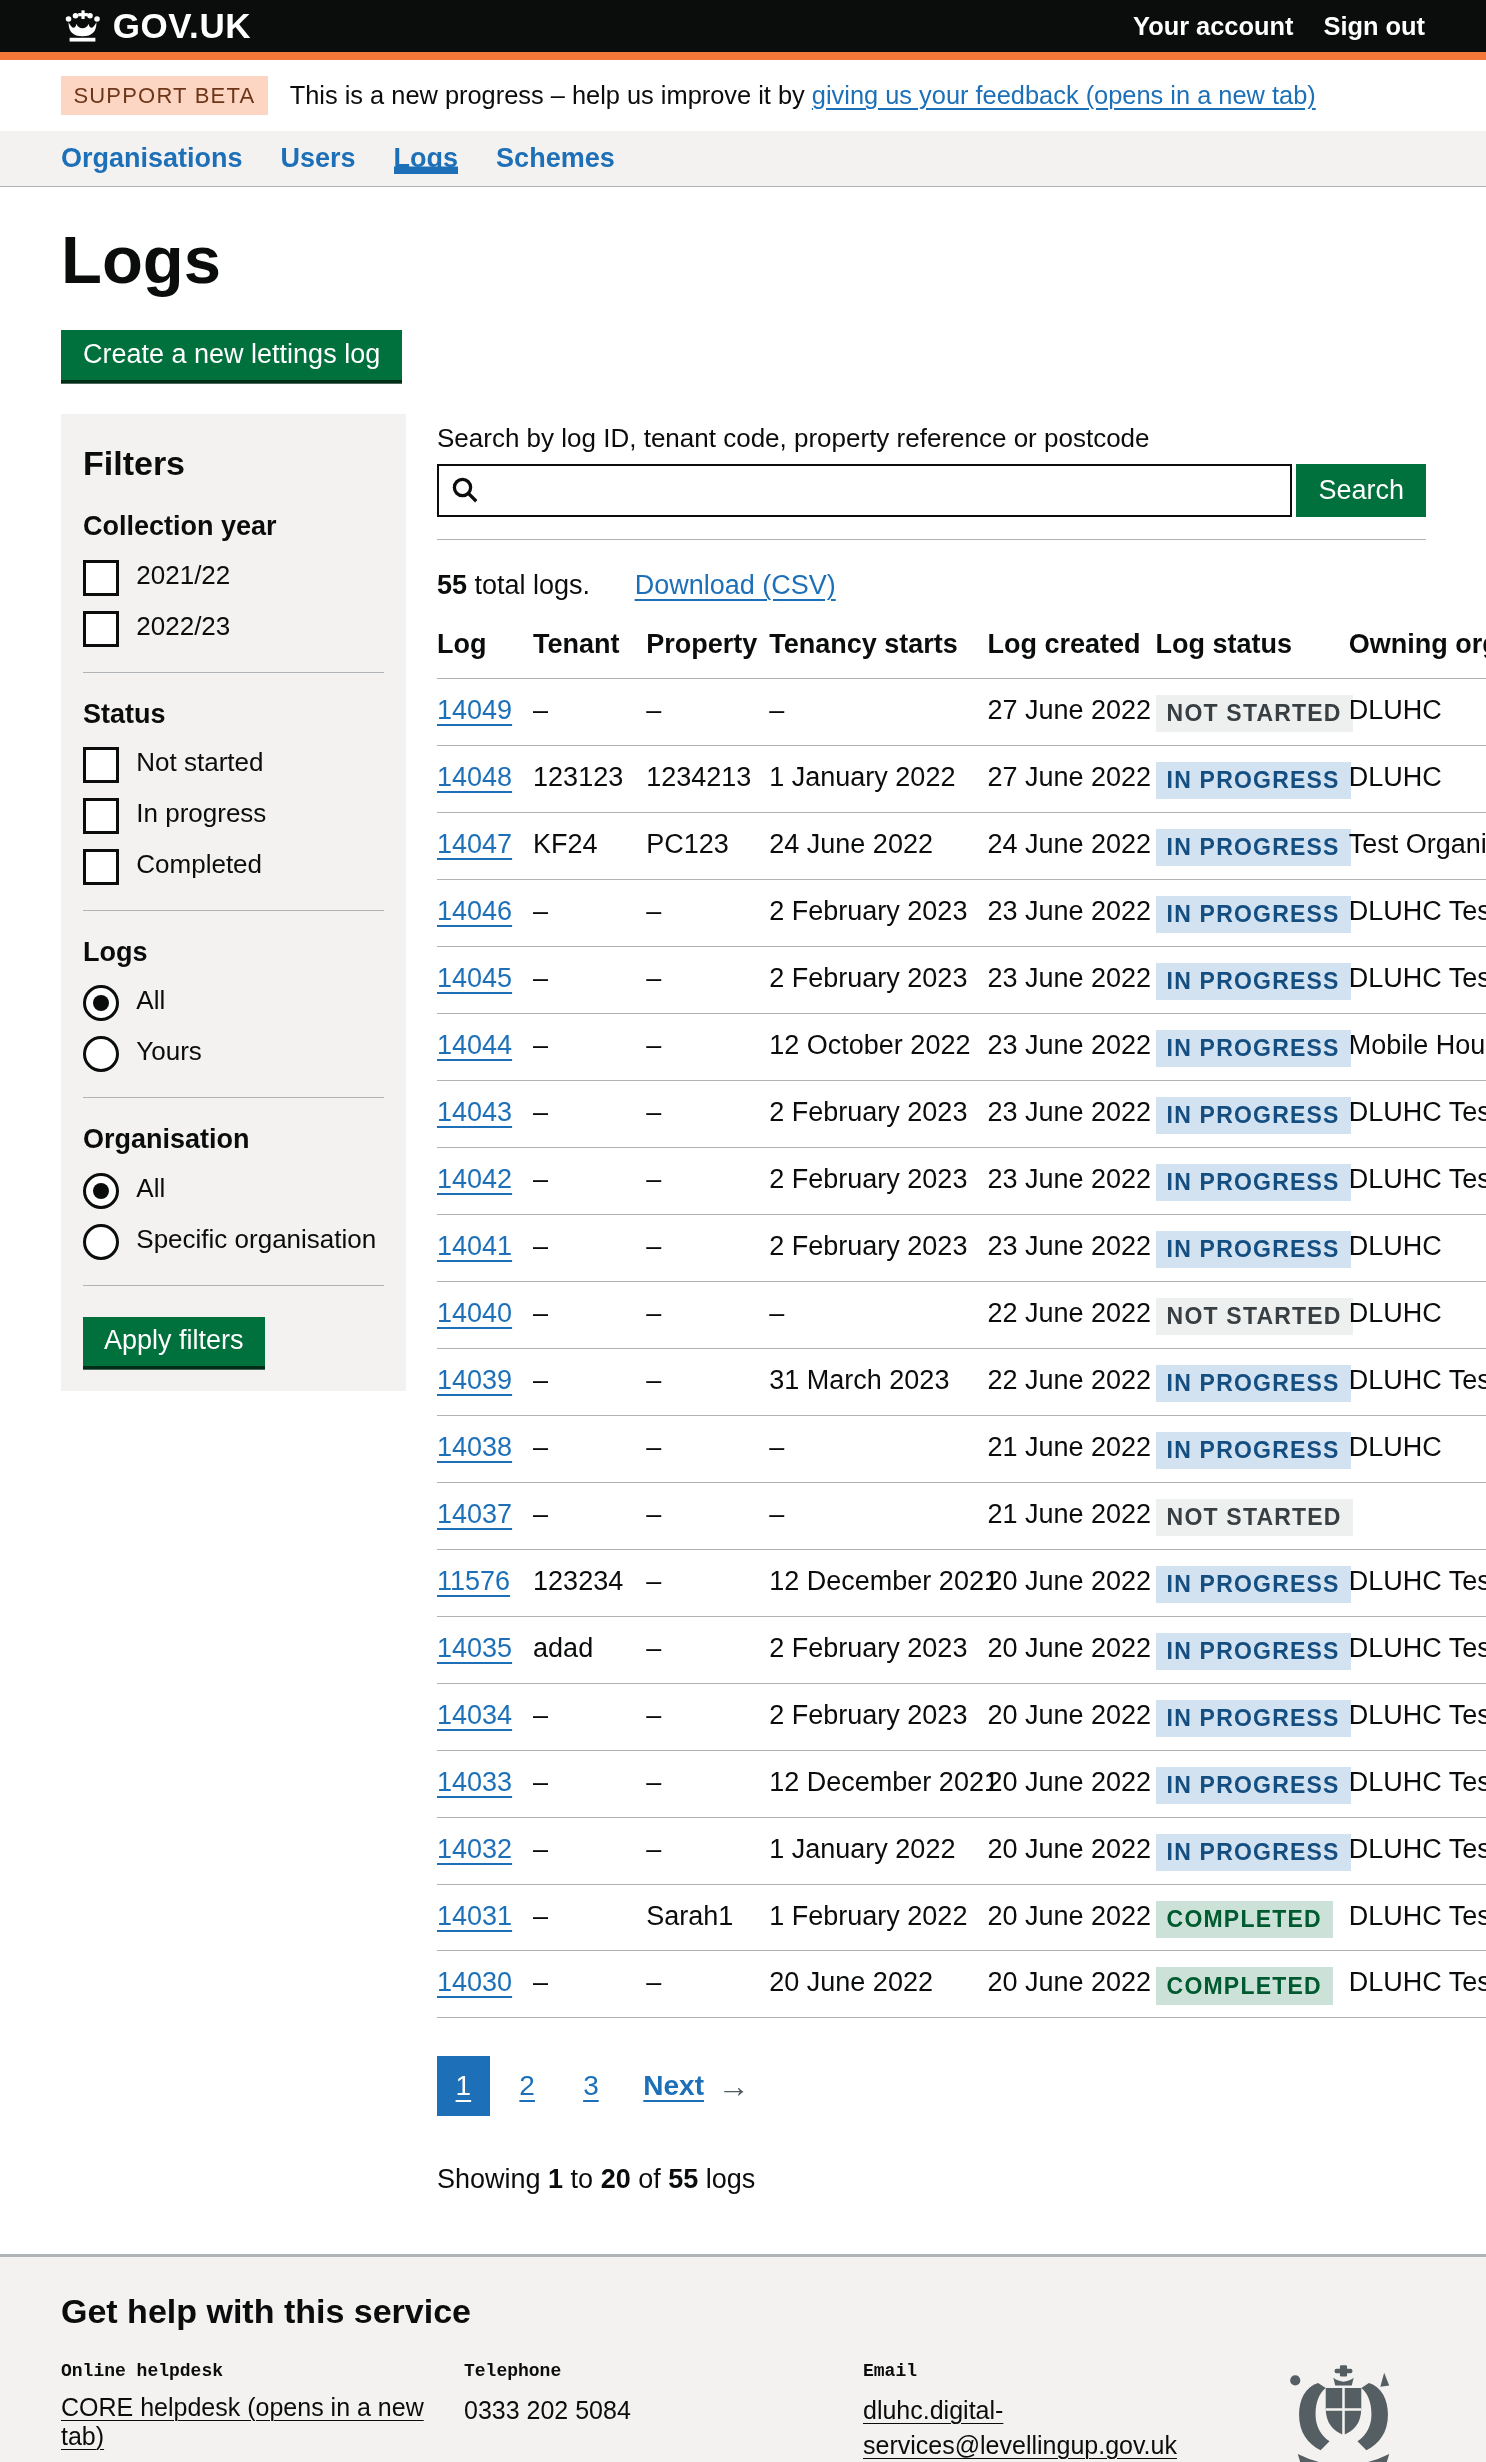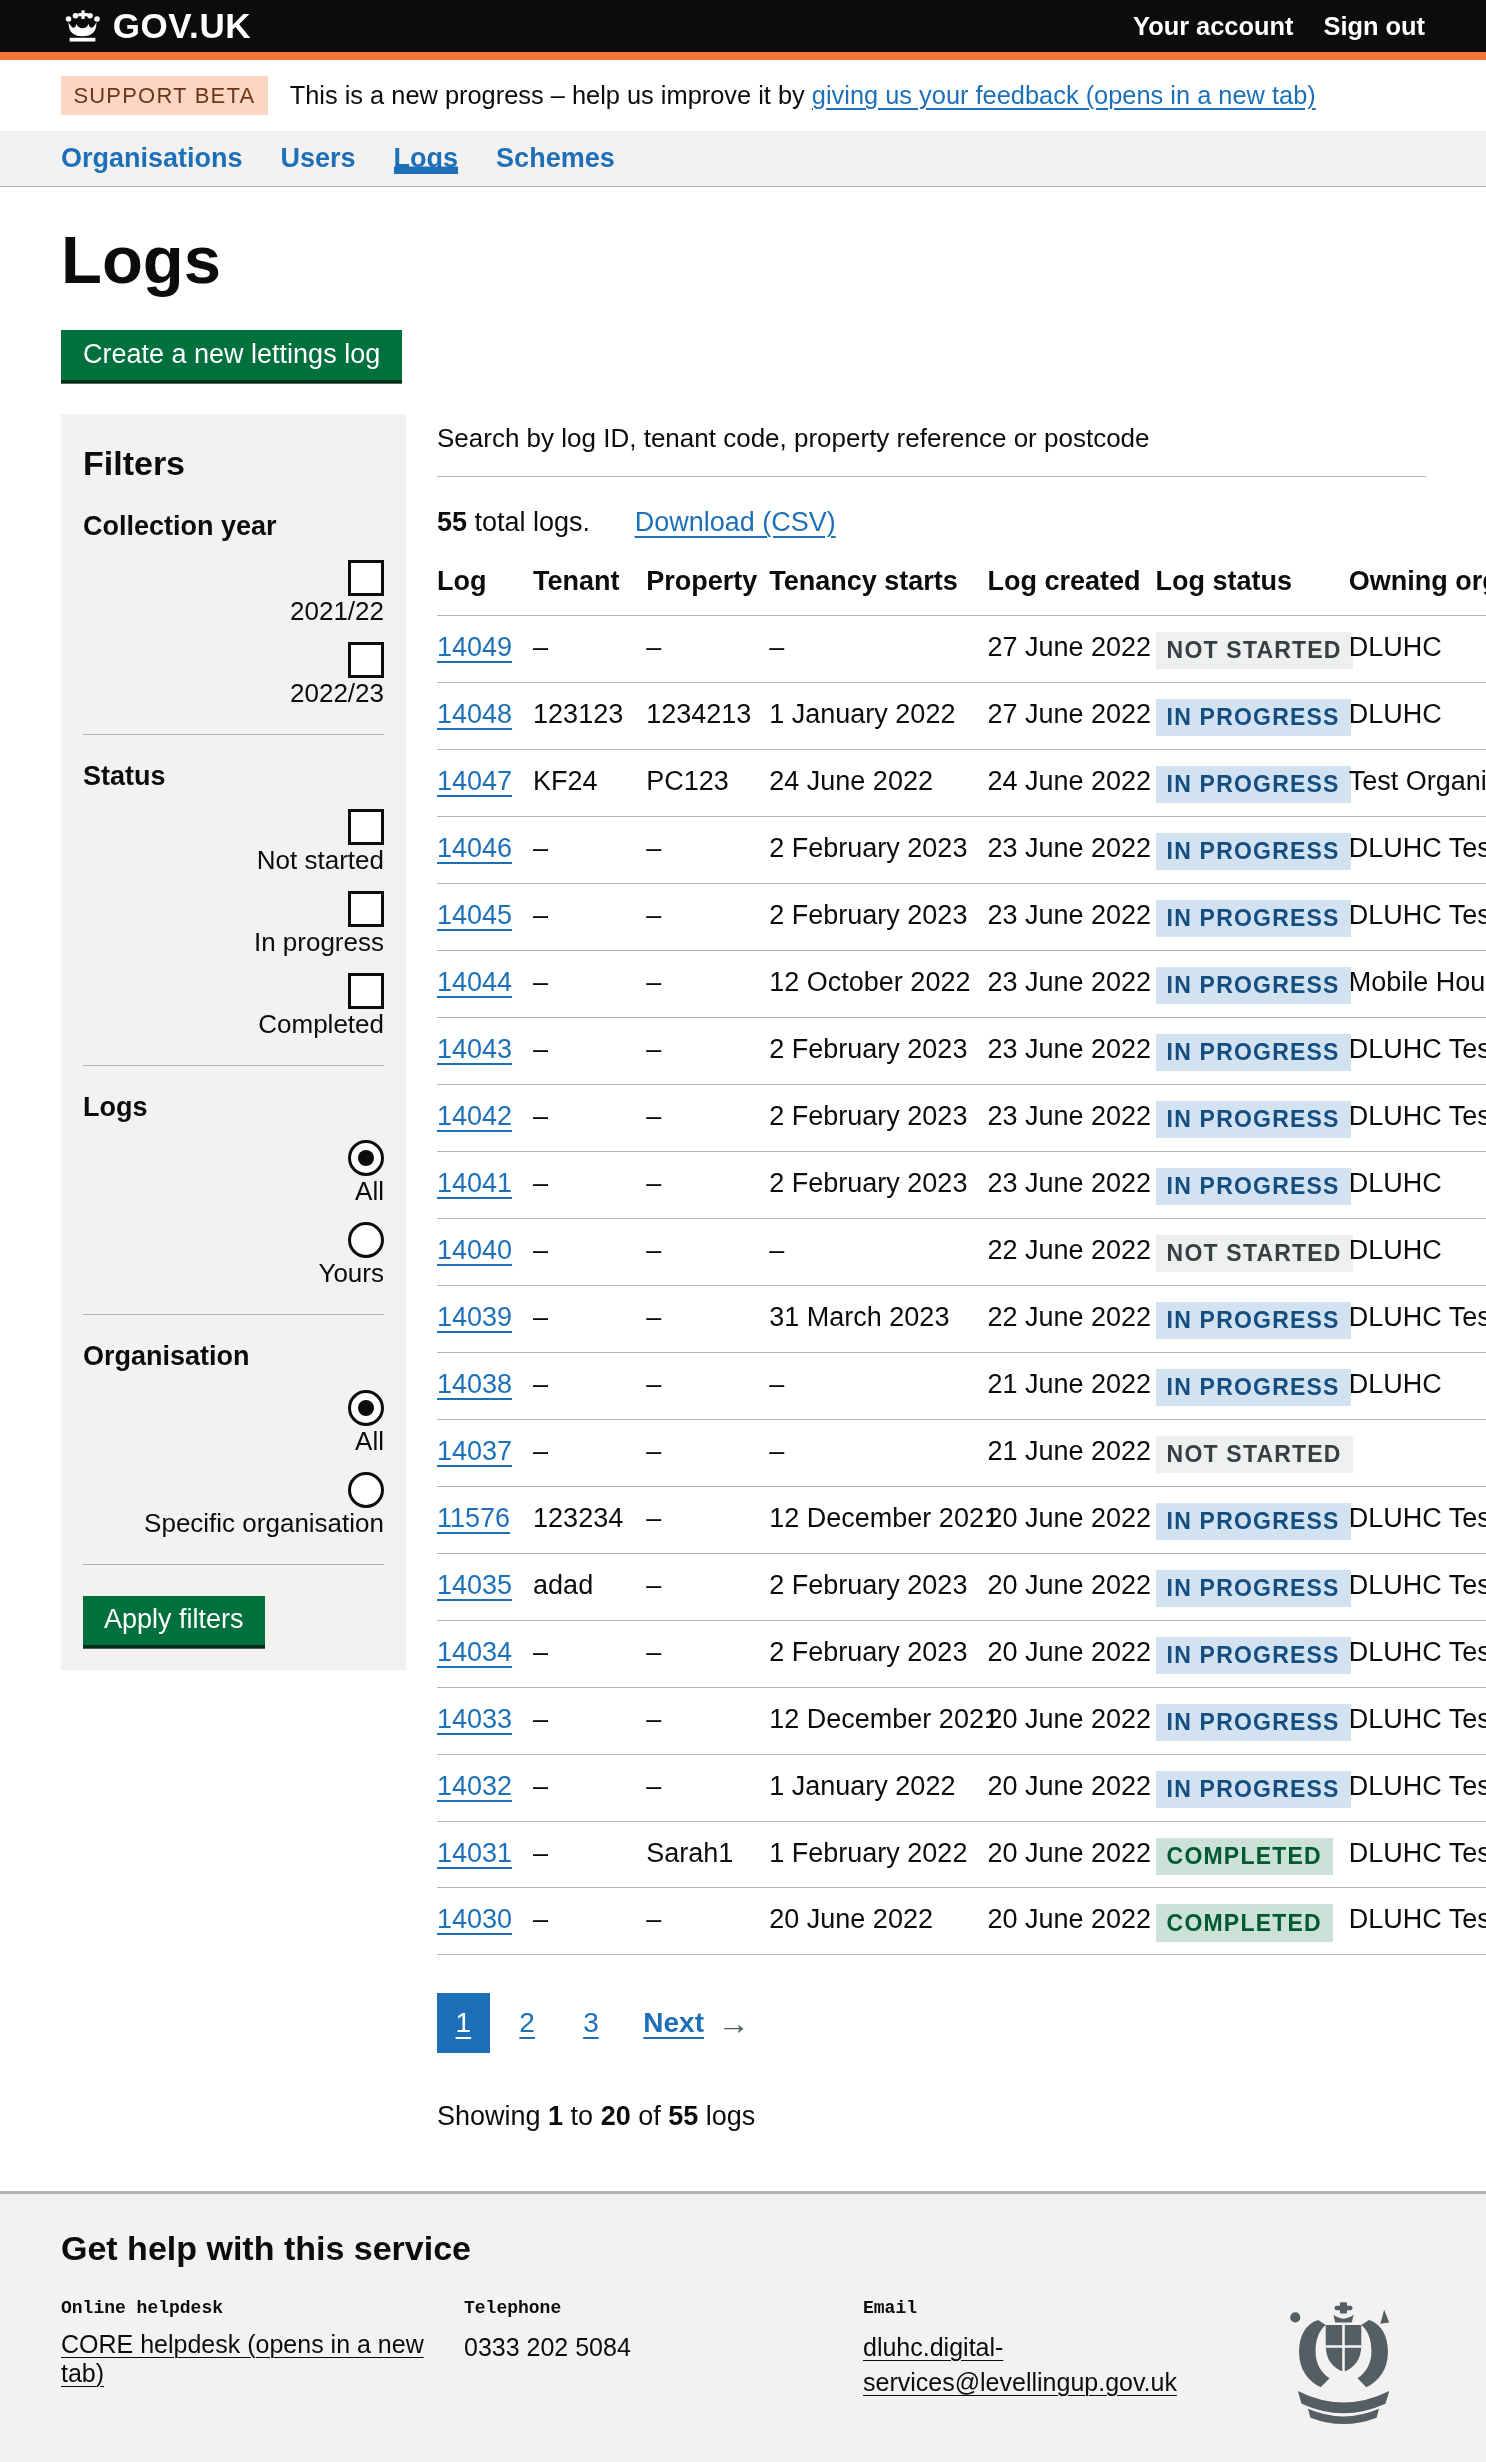--- a/index.html
+++ b/index.html
@@ -97,21 +97,21 @@
 
   
   .filters {
     width: 345px;
     background: #f3f2f1;
     padding: 21px 22px 25px;
     flex: none;
   }
   .filters-heading { font-size: 34px; font-weight: 700; margin: 8.7px 0 28.5px; }
   .filter-legend { font-size: 27px; font-weight: 700; margin-bottom: 17.3px; }
-  .option-row { display: flex; align-items: flex-end; margin-bottom: 15px; flex-direction: column; }
+  .option-row { display: flex; align-items: flex-start; margin-bottom: 15px; }
   .checkbox {
     width: 36px; height: 36px;
     background: #ffffff;
     border: 3.1px solid #0b0c0c;
     flex: none;
     cursor: pointer;
   }
   .radio {
     width: 36px; height: 36px;
     background: #ffffff;
@@ -341,20 +341,32 @@
       </div>
 
       <hr class="filter-divider">
 
       <button class="btn-green apply-btn">Apply filters</button>
     </aside>
 
     <section class="logs-col">
       <label class="search-label" style="display:block">Search by log ID, tenant code, property reference or postcode</label>
 
+      <div class="search-row">
+        <div class="search-input-wrap">
+          <span>
+            <svg width="30" height="30" viewBox="0 0 24 24" fill="none" stroke="#0b0c0c" stroke-width="2.6">
+              <circle cx="10" cy="10" r="6.5"></circle>
+              <line x1="15" y1="15" x2="21" y2="21"></line>
+            </svg>
+          </span>
+          <input class="search-input" type="text" value="" style="">
+        </div>
+        <button class="btn-green search-btn">Search</button>
+      </div>
 
       <hr class="section-break">
 
       <div class="results-meta">
         <b>55</b><span> total logs.</span>
         <a class="download-link">Download (CSV)</a>
       </div>
 
       <table class="logs-table">
         <colgroup>

